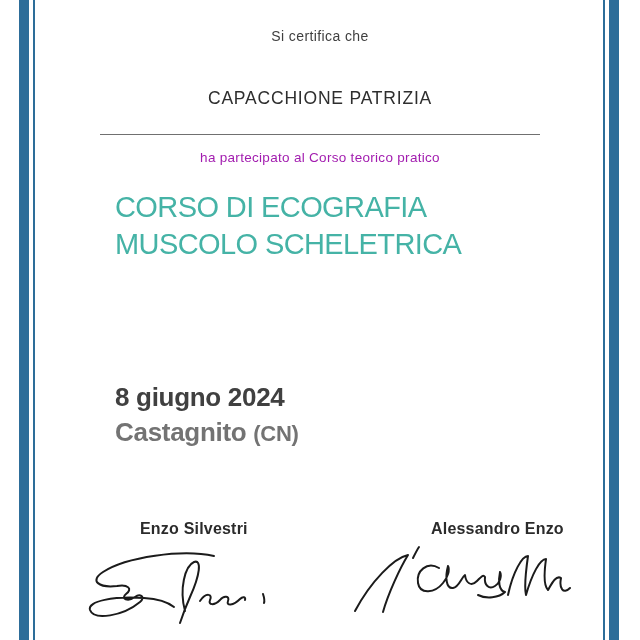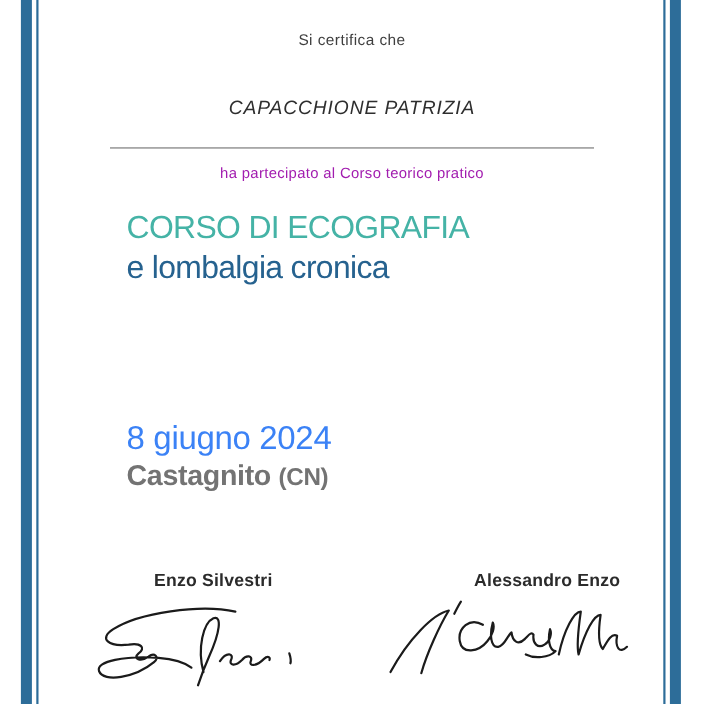--- a/index.html
+++ b/index.html
@@ -46,21 +46,20 @@
   .intro {
     top: 12px;
     font-size: 14px;
     color: #3f3f3f;
     letter-spacing: 0.4px;
     margin-top: 16px;
   }
   .recipient {
     top: 88px;
     font-size: 17.5px;
-    font-style: italic;
     font-weight: 500;
     color: #2e2e2e;
     letter-spacing: 0.8px;
   }
   .rule {
     position: absolute;
     top: 134px;
     left: 100px;
     width: 440px;
     height: 0;
@@ -89,23 +88,23 @@
   .subtitle-line {
     font-size: 29px;
     color: #26628f;
     white-space: nowrap;
   }
 
   .date-line {
     position: absolute;
     left: 115px;
     top: 382px;
-    font-size: 30px;
-    font-weight: normal;
-    color: #3b82f6;
+    font-size: 26px;
+    font-weight: bold;
+    color: #404040;
     letter-spacing: -0.3px;
   }
   .location-line {
     position: absolute;
     left: 115px;
     top: 417px;
     font-size: 26px;
     font-weight: bold;
     color: #737373;
     letter-spacing: -0.3px;
@@ -158,21 +157,21 @@
   <div class="centered intro">Si certifica che</div>
 
   <div class="centered recipient">CAPACCHIONE PATRIZIA</div>
 
   <div class="rule"></div>
 
   <div class="centered participation">ha partecipato al Corso teorico pratico</div>
 
   <div class="title-block">
     <div class="title-line">CORSO DI ECOGRAFIA</div>
-    <div class="subtitle-line">e lombalgia cronica</div>
+    <div class="title-line">MUSCOLO SCHELETRICA</div>
   </div>
 
   <div class="date-line">8 giugno 2024</div>
 
   <div class="location-line"><span>Castagnito </span><span class="province">(CN)</span></div>
 
 
   <div class="signer-name left">Enzo Silvestri</div>
   <div class="signer-name right">Alessandro Enzo</div>
 

